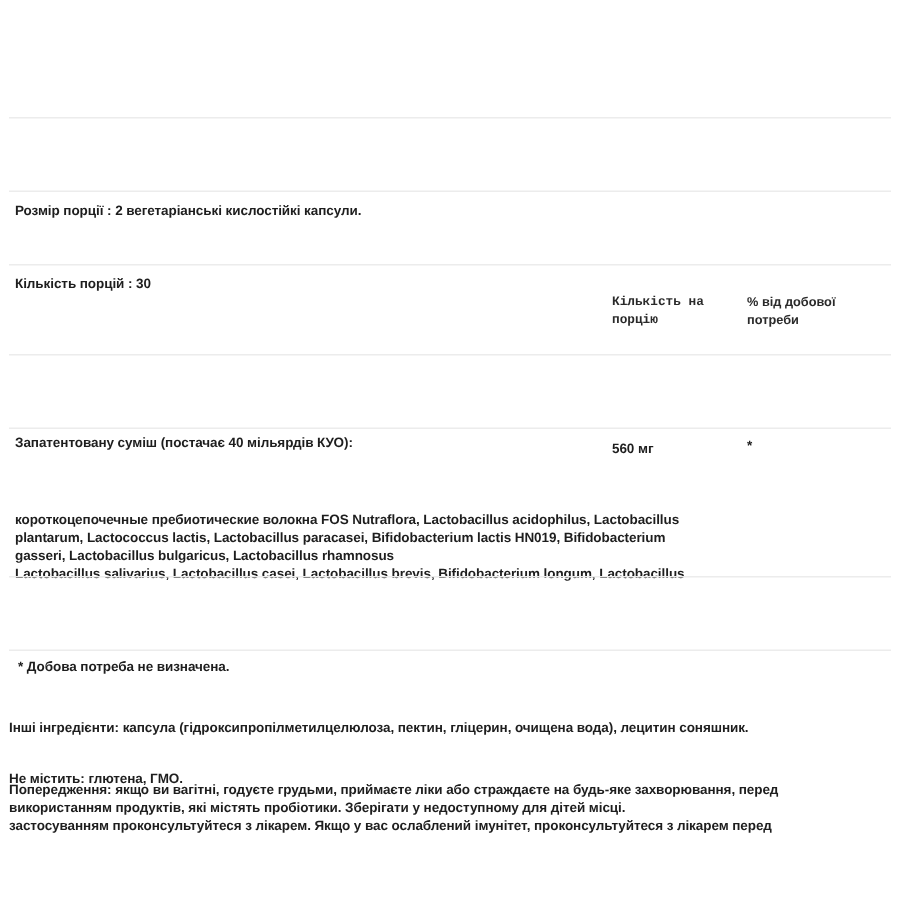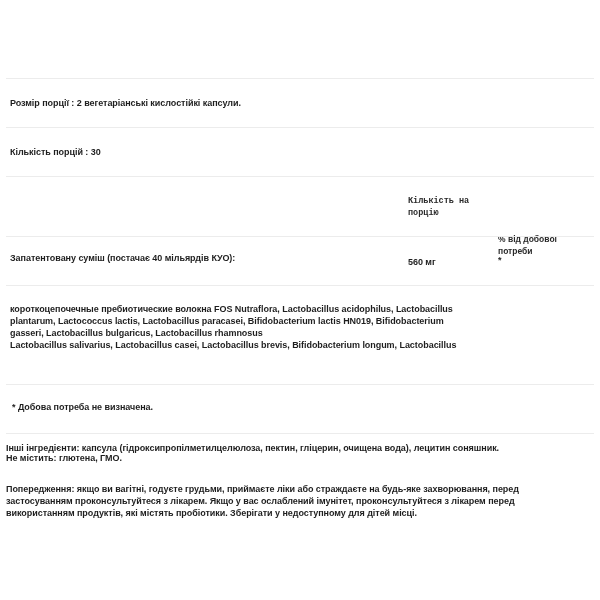--- a/index.html
+++ b/index.html
@@ -1,21 +1,21 @@
 <!DOCTYPE html>
 <html><head>
 <meta charset="utf-8">
 <style>
   html, body { margin: 0; padding: 0; background: #ffffff; }
   body {
     width: 600px; height: 600px; position: relative; overflow: hidden;
     font-family: "Liberation Sans", "DejaVu Sans", sans-serif;
     color: #1e1e1e;
   }
-  .txt { font-size: 9px; font-weight: bold; line-height: 12px; letter-spacing: -0.05px; }
+  .txt { font-size: 9px; font-weight: bold; line-height: 12px; letter-spacing: -0.05px; margin-top: 37px; }
   .divider { position: absolute; left: 6px; width: 588px; height: 1px; background: #ececec; }
   .abs { position: absolute; }
   .colhead { font-size: 8.5px; font-weight: bold; line-height: 12px; color: #2a2a2a; }
 </style>
 </head>
 <body>
 
 <div>
 
   <div class="divider" style="top:78px;"></div>
@@ -25,21 +25,21 @@
   <div class="divider" style="top:127px;"></div>
 
   <div class="abs txt" style="left:10px; top:146px;">Кількість порцій : 30</div>
 
   <div class="divider" style="top:176px;"></div>
 
   <div class="abs colhead" style="left:408px; top:195px;font-family:Liberation Mono, monospace;">
     <div>Кількість на</div>
     <div>порцію</div>
   </div>
-  <div class="abs colhead" style="left:498px; top:195px;margin-top:38px;">
+  <div class="abs colhead" style="left:498px; top:195px;">
     <div>% від добової</div>
     <div>потреби</div>
   </div>
 
   <div class="divider" style="top:236px;"></div>
 
   <div>
     <div class="abs txt" style="left:10px; top:252px;">Запатентовану суміш (постачає 40 мільярдів КУО):</div>
     <div class="abs txt" style="left:408px; top:256px;">560 мг</div>
     <div class="abs txt" style="left:498px; top:254px;">*</div>
@@ -55,21 +55,21 @@
   </div>
 
   <div class="divider" style="top:384px;"></div>
 
   <div class="abs txt" style="left:12px; top:401px;">* Добова потреба не визначена.</div>
 
   <div class="divider" style="top:433px;"></div>
 
   <div class="abs txt" style="left:6px; top:442px;">Інші інгредієнти: капсула (гідроксипропілметилцелюлоза, пектин, гліцерин, очищена вода), лецитин соняшник.</div>
 
-  <div class="abs txt" style="left:6px; top:452px;">Не містить: глютена, ГМО.</div>
+  <div class="abs txt" style="left:6px; top:476px;">Не містить: глютена, ГМО.</div>
 
   <div class="abs txt" style="left:6px; top:483px;">
     <div>Попередження: якщо ви вагітні, годуєте грудьми, приймаєте ліки або страждаєте на будь-яке захворювання, перед</div>
+    <div>використанням продуктів, які містять пробіотики. Зберігати у недоступному для дітей місці.</div>
     <div>застосуванням проконсультуйтеся з лікарем. Якщо у вас ослаблений імунітет, проконсультуйтеся з лікарем перед</div>
-    <div>використанням продуктів, які містять пробіотики. Зберігати у недоступному для дітей місці.</div>
   </div>
 
 </div>
 
 </body></html>

